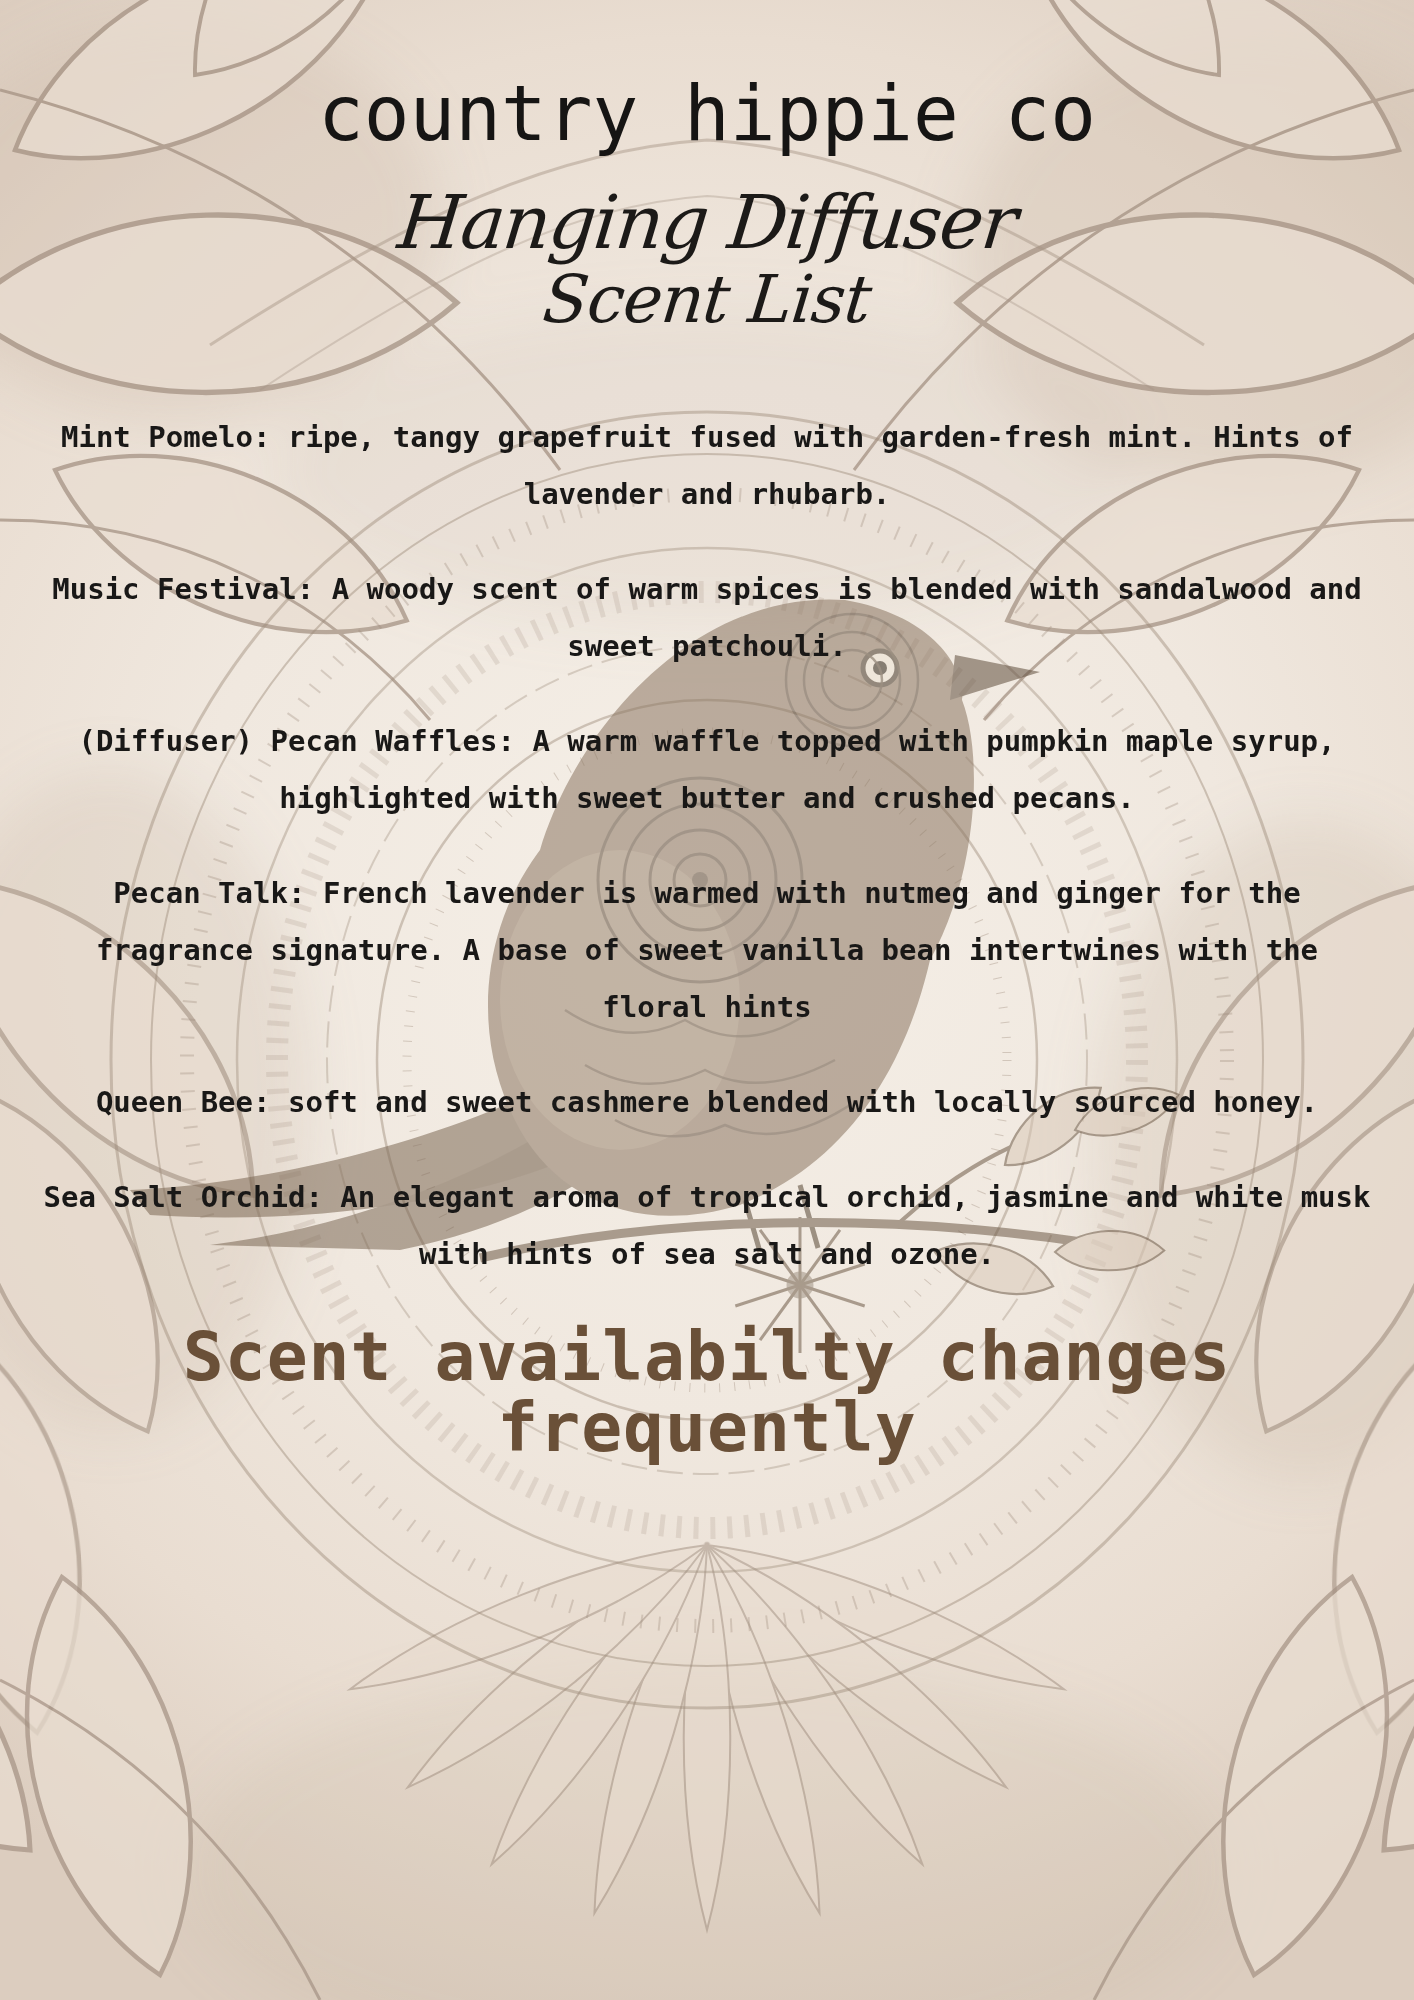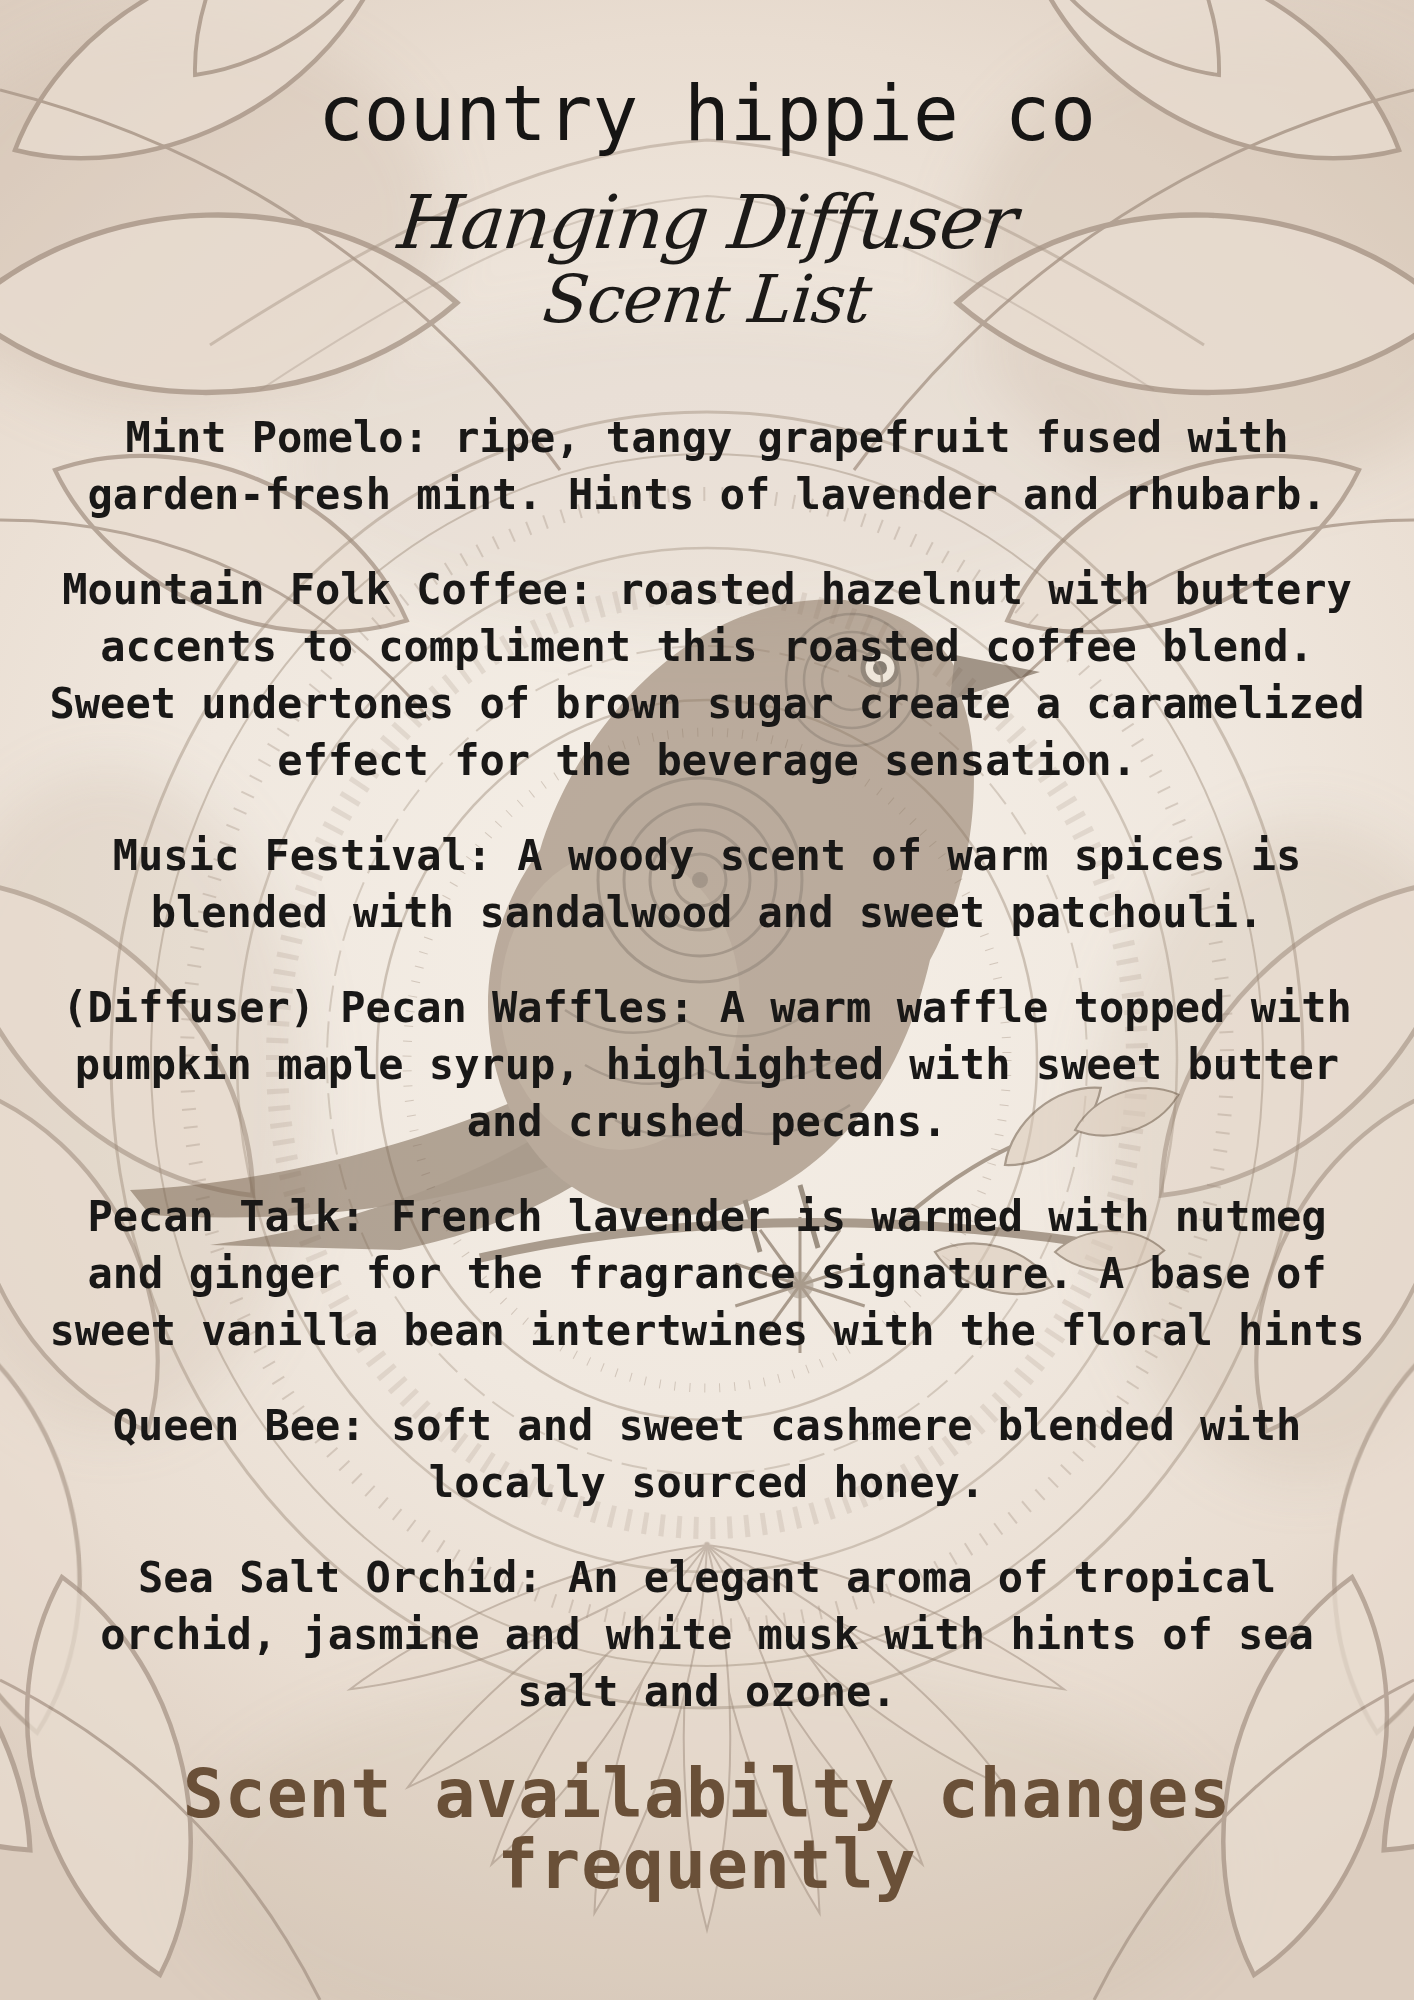--- a/index.html
+++ b/index.html
@@ -23,21 +23,21 @@
   .script{
     font-family:"DejaVu Serif","Liberation Serif",serif;
     font-style:italic;color:#1c1a18;font-weight:400;
     transform:skewX(-6deg);
   }
   .script-1{font-size:74px;line-height:1.16;margin-top:24px;letter-spacing:-2px;}
   .script-2{font-size:66px;line-height:1.05;letter-spacing:-1px;}
   .scents{margin-top:74px;}
   .scent{
     max-width:1336px;margin:0 auto 38px auto;
-    font-weight:700;font-size:42px;line-height:57px;
+    font-weight:700;font-size:29px;line-height:57px;
     color:#191817;
   }
   .sep{white-space:pre;}
   .footer-note{
     margin-top:28px;
     font-weight:700;font-size:68px;line-height:1.05;
     letter-spacing:1px;color:#6a5038;
   }
 </style>
 </head>
@@ -186,21 +186,20 @@
     </g>
   </svg>
 
   <div class="content">
     <h1 class="brand">country hippie co</h1>
     <div class="script script-1">Hanging Diffuser</div>
     <div class="script script-2">Scent List</div>
 
     <div class="scents">
       <p class="scent"><span>Mint Pomelo</span><span class="sep">: </span><span>ripe, tangy grapefruit fused with garden-fresh mint. Hints of lavender and rhubarb.</span></p>
-      <p class="scent"><span>Mountain Folk Coffee</span><span class="sep">: </span><span>roasted hazelnut with buttery accents to compliment this roasted coffee blend. Sweet undertones of brown sugar create a caramelized effect for the beverage sensation.</span></p>
       <p class="scent"><span>Music Festival</span><span class="sep">: </span><span>A woody scent of warm spices is blended with sandalwood and sweet patchouli.</span></p>
       <p class="scent"><span>(Diffuser) Pecan Waffles</span><span class="sep">: </span><span>A warm waffle topped with pumpkin maple syrup, highlighted with sweet butter and crushed pecans.</span></p>
       <p class="scent"><span>Pecan Talk</span><span class="sep">: </span><span>French lavender is warmed with nutmeg and ginger for the fragrance signature. A base of sweet vanilla bean intertwines with the floral hints</span></p>
       <p class="scent"><span>Queen Bee</span><span class="sep">: </span><span>soft and sweet cashmere blended with locally sourced honey.</span></p>
       <p class="scent"><span>Sea Salt Orchid</span><span class="sep">: </span><span>An elegant aroma of tropical orchid, jasmine and white musk with hints of sea salt and ozone.</span></p>
     </div>
 
     <div class="footer-note">Scent availabilty changes frequently</div>
   </div>
 </div>

